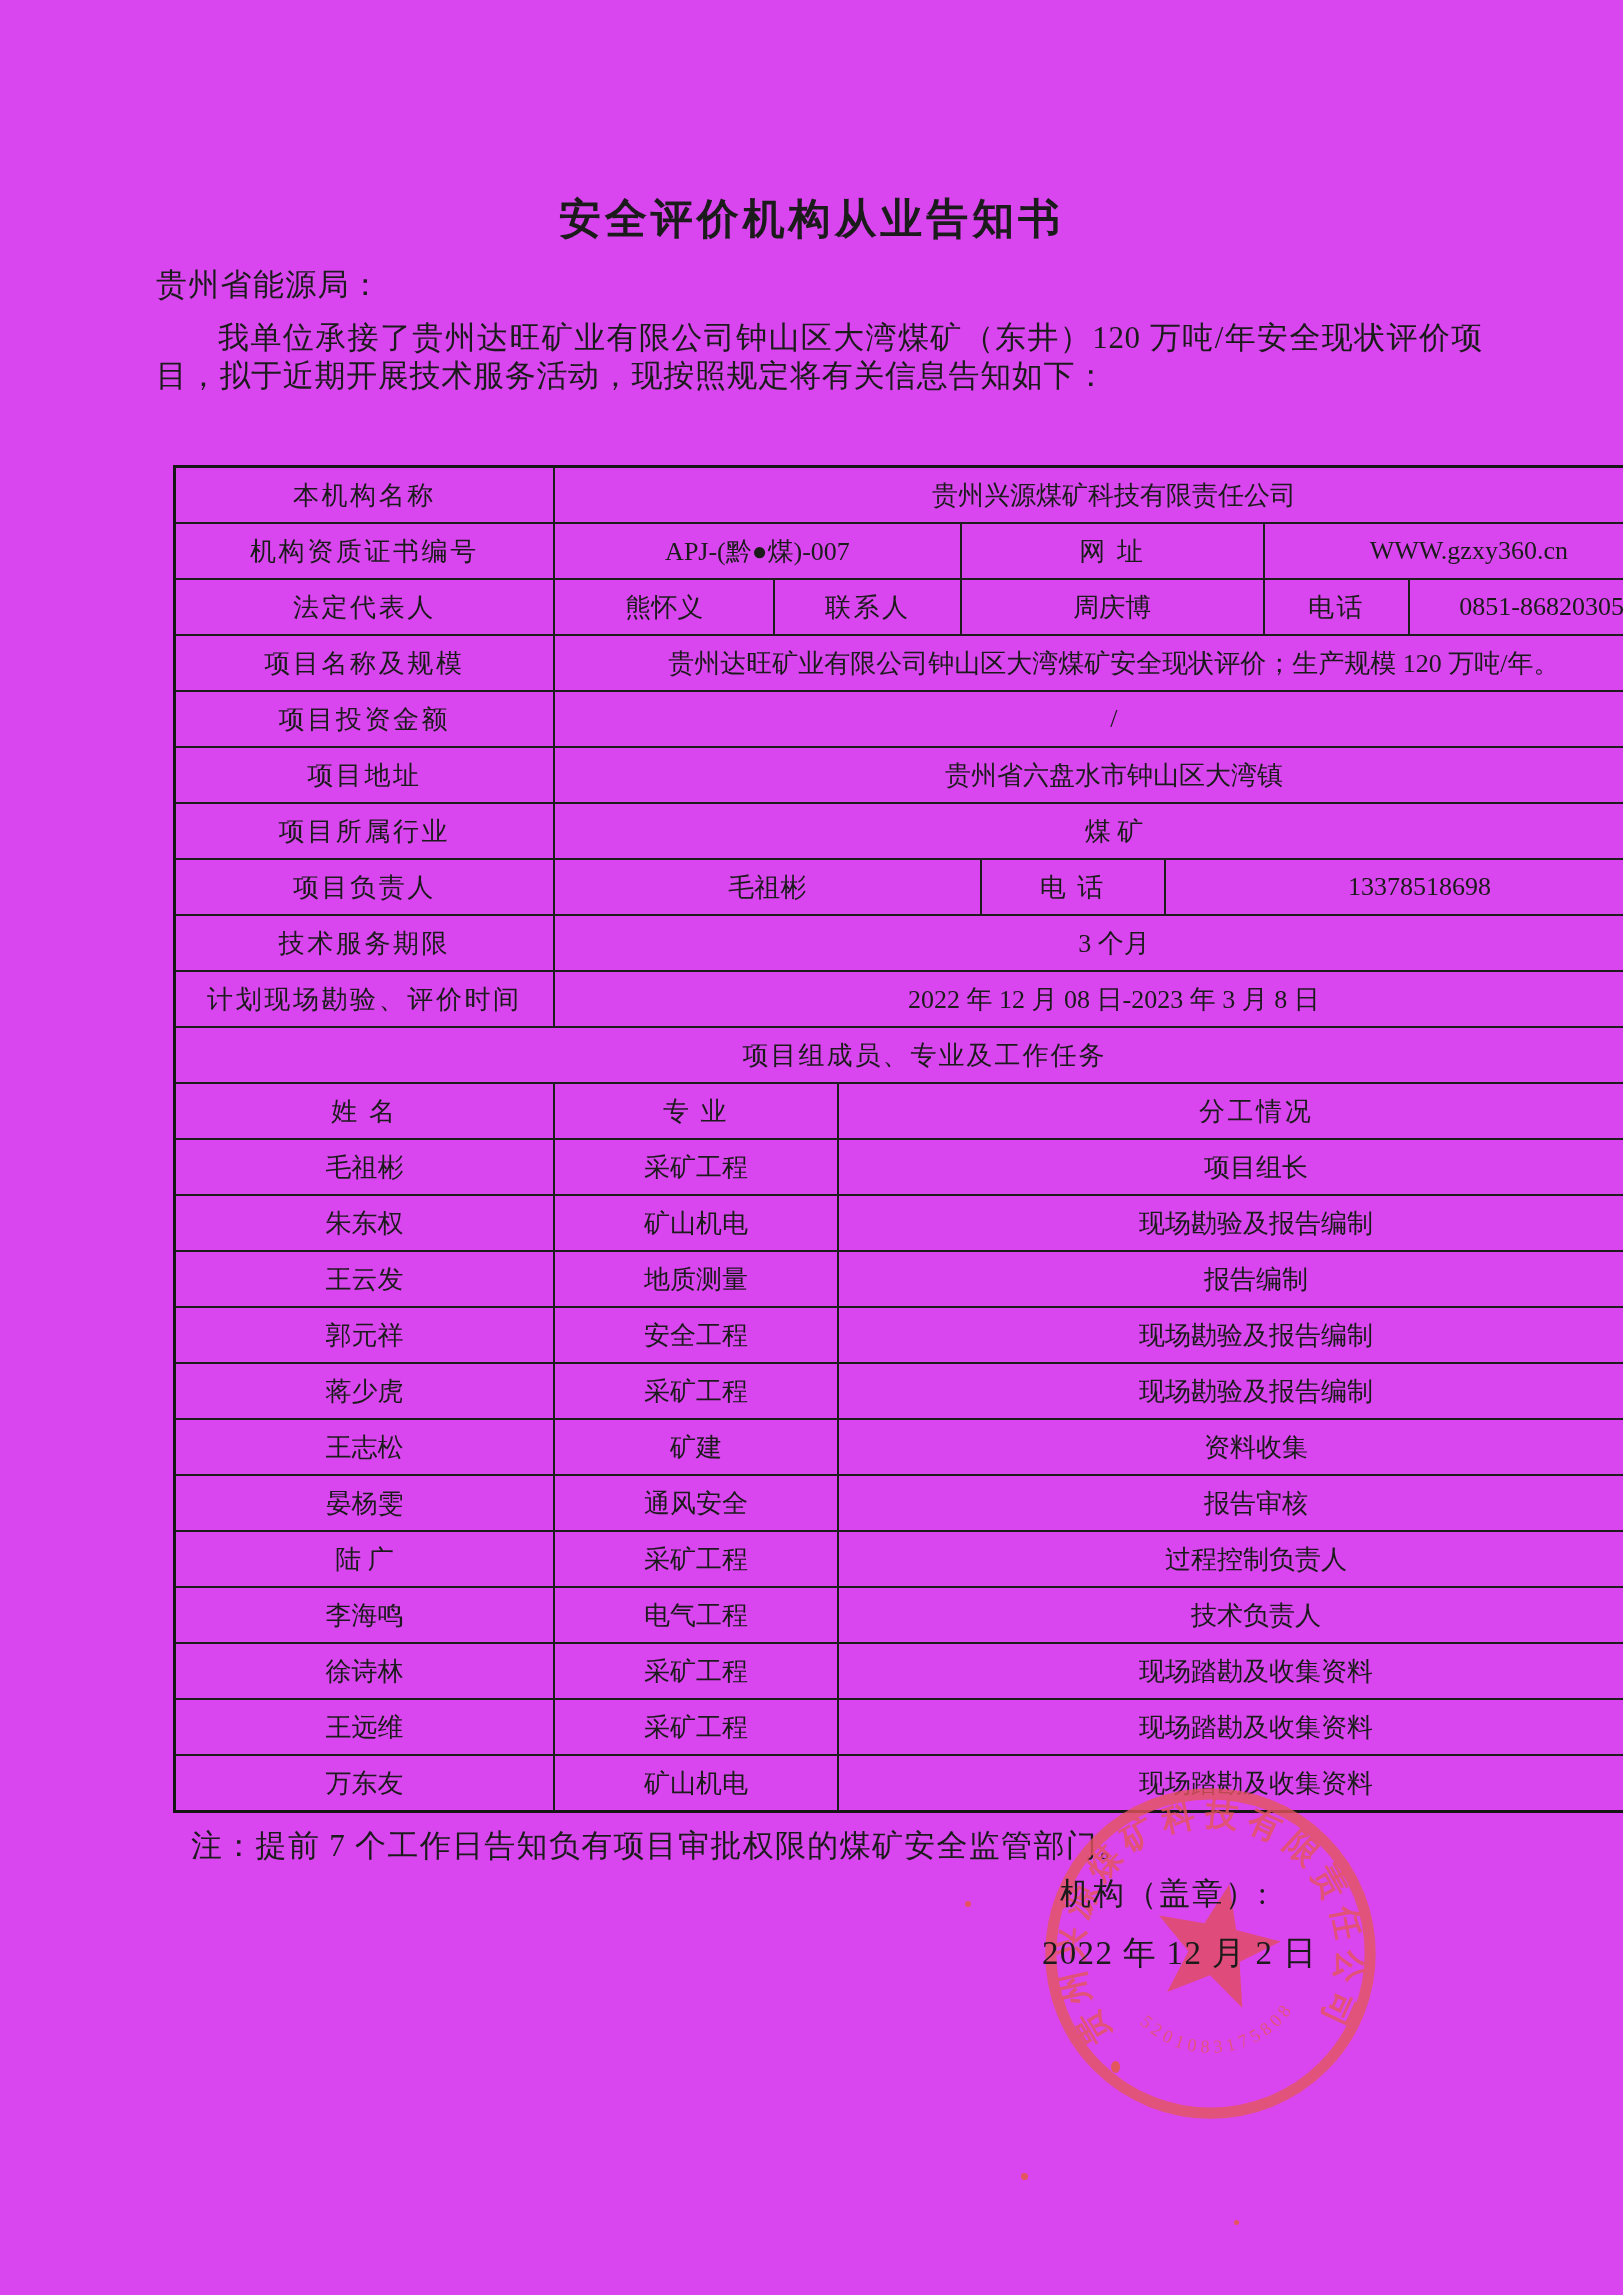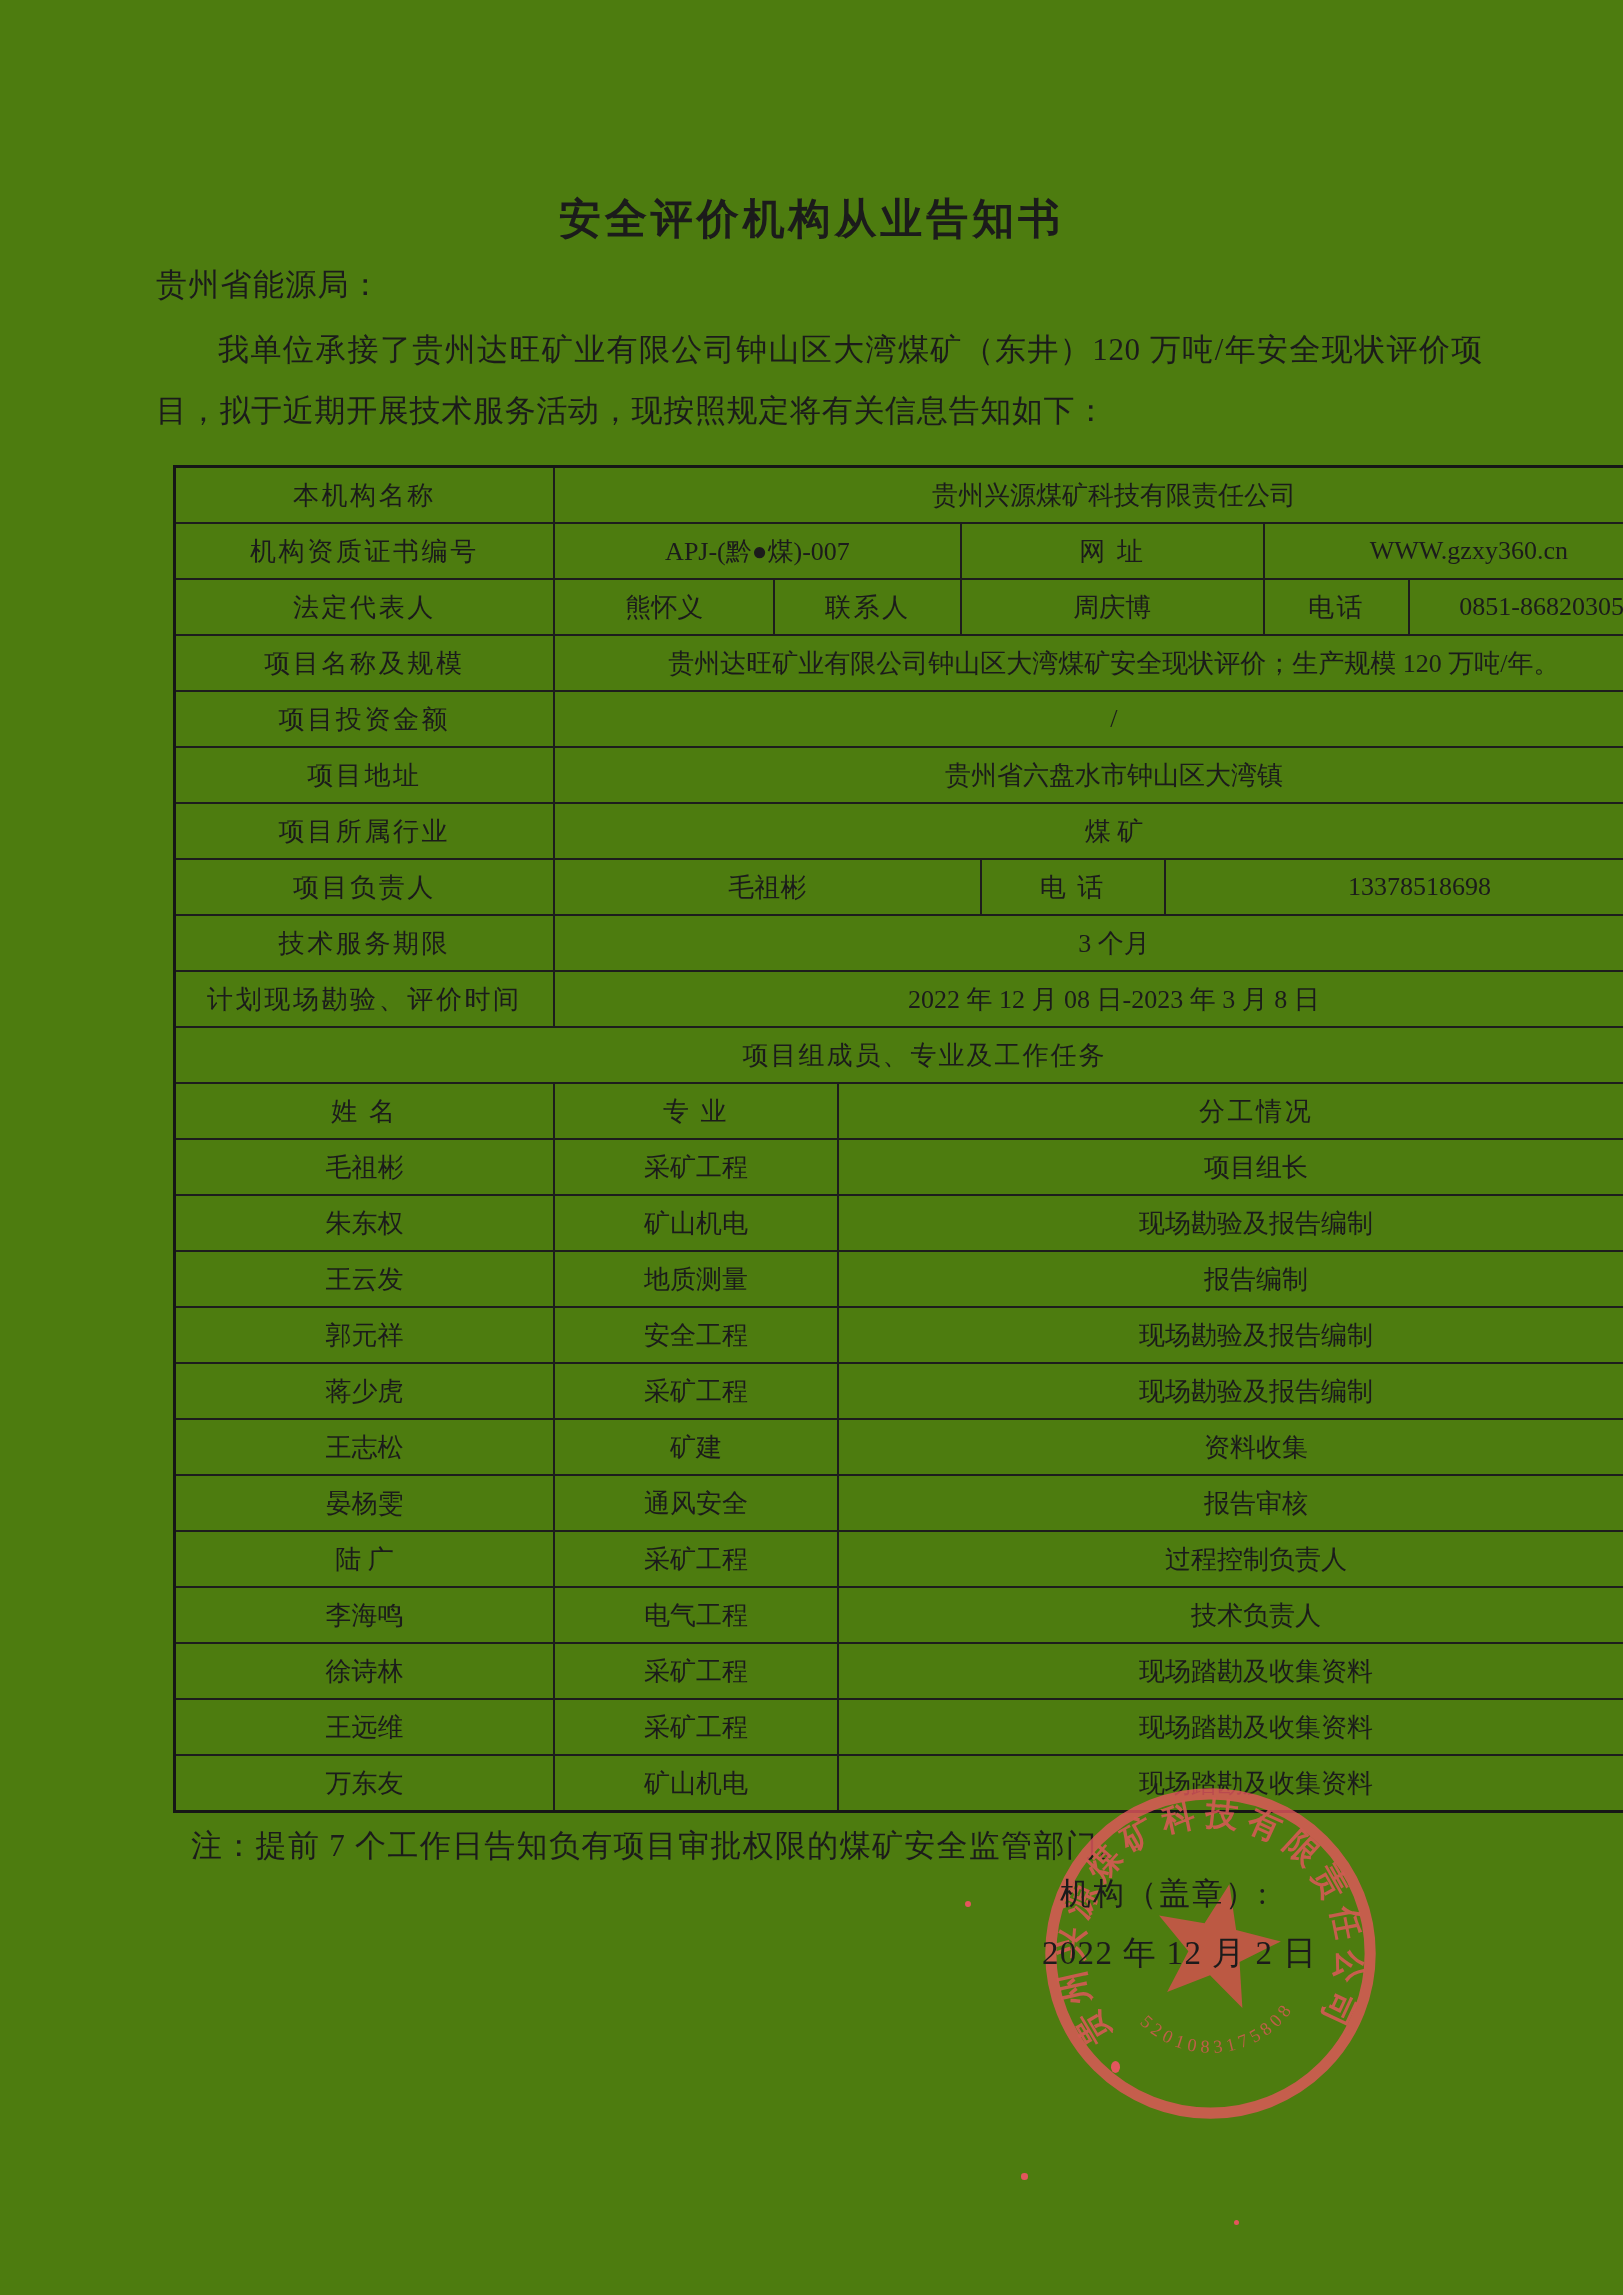--- a/index.html
+++ b/index.html
@@ -1,30 +1,30 @@
 <!DOCTYPE html>
 <html style="font-size:10.5px"><head>
 <meta charset="utf-8">
 <style>
   html,body{margin:0;padding:0;background:#888;}
   .page{
-    position:relative; width:1623px; height:2295px; background:#4d7c0f;
+    position:relative; width:1623px; height:2295px; background:#d946ef;
     font-family:"Liberation Serif","DejaVu Serif",serif; color:#1b1b1b;
     overflow:hidden;
   }
   .doc-title{
     position:absolute; top:191px; left:0; width:1623px;
     text-align:center; font-size:42px; font-weight:700; letter-spacing:3.9px;
   }
   .salutation{
     position:absolute; top:264px; left:156px; font-size:31px; letter-spacing:1.3px;
   }
   .intro{
     position:absolute; top:319px; left:156px; width:1327px;
-    font-size:31px; line-height:61px; text-align:justify; text-indent:62px;
+    font-size:31px; line-height:38px; text-align:justify; text-indent:62px;
     letter-spacing:0.7px;
   }
   table.info{
     position:absolute; left:173px; top:465px; width:1503px;
     border-collapse:collapse; table-layout:fixed;
     border:3.3px solid #161616;
   }
   table.info td{
     border:2px solid #1d1d1d; height:54px; padding:0 7.9px;
     font-size:26px; text-align:center; vertical-align:middle;

